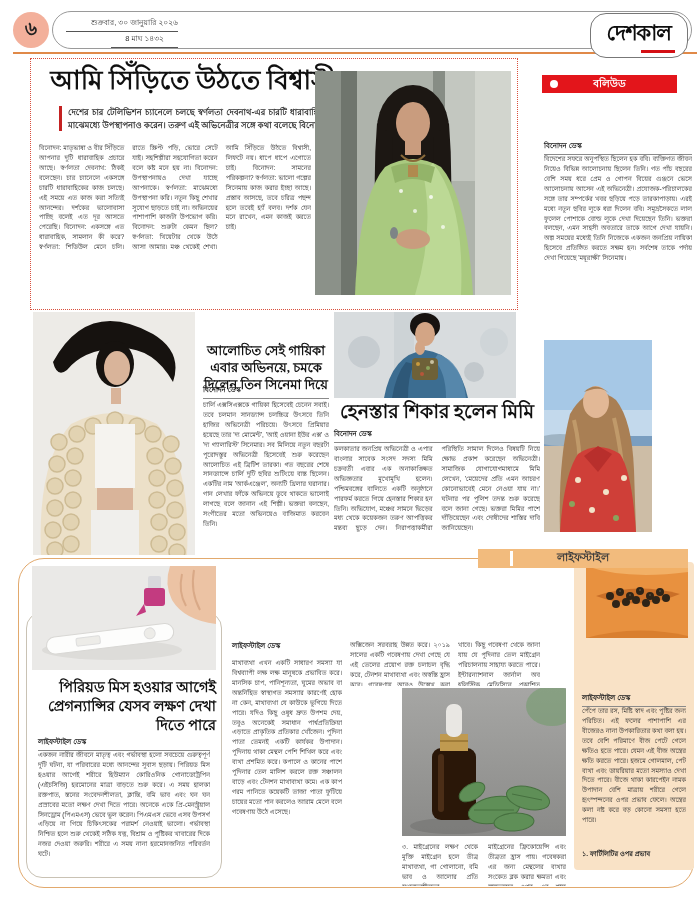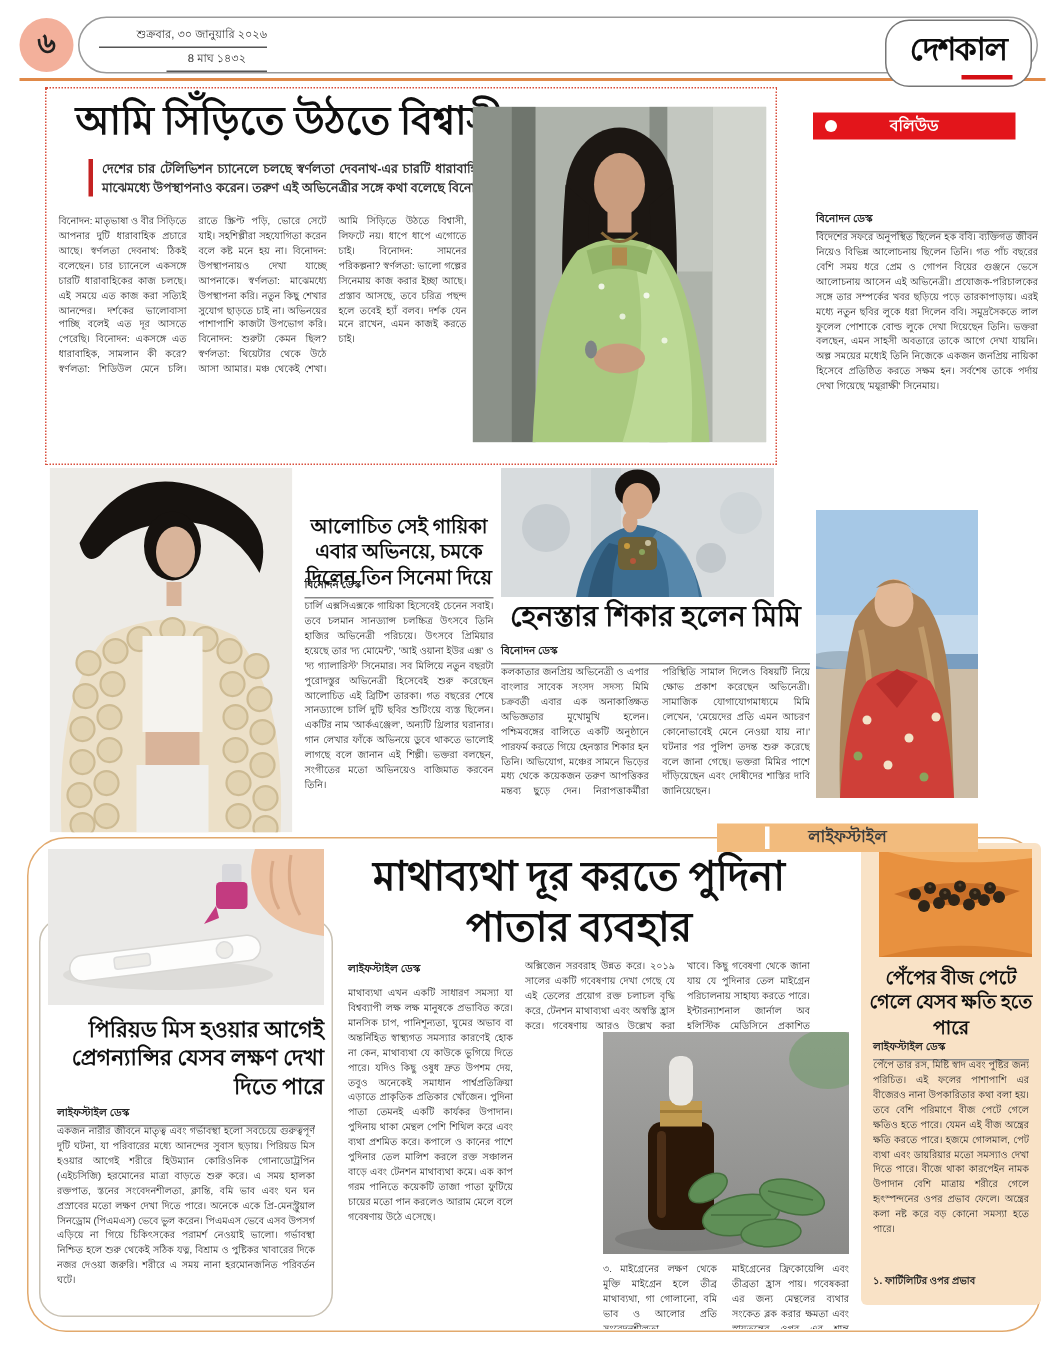--- a/index.html
+++ b/index.html
@@ -70,21 +70,21 @@
 
   
   .mimi-photo { left:334px; top:312px; width:182px; height:86px; overflow:hidden; }
   .mimi-headline { left:334px; top:402px; width:206px; font-size:19px; line-height:1.1; }
   .mimi-byline { left:334px; top:428px; width:206px; }
   .mimi-body { left:334px; top:444px; width:206px; height:110px; column-count:2; column-gap:9px; }
 
   
   .life-box { left:18px; top:558px; width:676px; height:330px;
     border:1.5px solid #e2a96d; border-radius:26px; background:#fff; }
-  .life-banner { left:478px; top:549px; width:174px; height:19px; background:#f2bb7d;
+  .life-banner { left:478px; top:549px; width:210px; height:19px; background:#f2bb7d;
     z-index:4; display:flex; align-items:center; justify-content:center;
     font-size:11px; font-weight:bold; color:#3d3d3d; }
   .life-banner .wbar { position:absolute; left:32px; top:2px; width:3px; height:15px; background:#fff; }
 
   
   .preg-box { left:26px; top:612px; width:196px; height:266px;
     border:1.5px solid #c9c2b4; border-radius:16px; background:#fff; z-index:1; }
   .preg-photo { left:32px; top:566px; width:184px; height:104px; overflow:hidden; z-index:2; }
   .preg-headline { left:34px; top:678px; width:182px; text-align:right; font-size:14.5px; line-height:1.3; z-index:2; }
   .preg-byline { left:38px; top:736px; width:172px; z-index:2; }
@@ -284,21 +284,20 @@
       <path d="M150,8 Q146,26 154,40 M162,4 Q158,26 168,44" stroke="#d9a987" stroke-width="2" fill="none"></path>
       <rect x="116" y="10" width="13" height="14" rx="2" fill="#d8d8dc"></rect>
       <rect x="112" y="22" width="21" height="18" rx="3" fill="#c33b80"></rect>
       <path d="M112,38 L104,50 L114,46 Z" fill="#c33b80"></path>
     </svg>
   </div>
   <div class="abs preg-headline hl-serif">পিরিয়ড মিস হওয়ার আগেই প্রেগন্যান্সির যেসব লক্ষণ দেখা দিতে পারে</div>
   <div class="abs preg-byline byline">লাইফস্টাইল ডেস্ক</div>
   <div class="abs preg-body body-sm">একজন নারীর জীবনে মাতৃত্ব এবং গর্ভাবস্থা হলো সবচেয়ে গুরুত্বপূর্ণ দুটি ঘটনা, যা পরিবারের মধ্যে আনন্দের সুবাস ছড়ায়। পিরিয়ড মিস হওয়ার আগেই শরীরে হিউম্যান কোরিওনিক গোনাডোট্রপিন (এইচসিজি) হরমোনের মাত্রা বাড়তে শুরু করে। এ সময় হালকা রক্তপাত, স্তনের সংবেদনশীলতা, ক্লান্তি, বমি ভাব এবং ঘন ঘন প্রস্রাবের মতো লক্ষণ দেখা দিতে পারে। অনেকে একে প্রি-মেনস্ট্রুয়াল সিনড্রোম (পিএমএস) ভেবে ভুল করেন। পিএমএস ভেবে এসব উপসর্গ এড়িয়ে না গিয়ে চিকিৎসকের পরামর্শ নেওয়াই ভালো। গর্ভাবস্থা নিশ্চিত হলে শুরু থেকেই সঠিক যত্ন, বিশ্রাম ও পুষ্টিকর খাবারের দিকে নজর দেওয়া জরুরি। শরীরে এ সময় নানা হরমোনজনিত পরিবর্তন ঘটে।</div>
 
-  <div class="abs mint-headline hl-serif">মাথাব্যথা দূর করতে পুদিনা পাতার ব্যবহার</div>
   <div class="abs mint-byline byline">লাইফস্টাইল ডেস্ক</div>
   <div class="abs mint-col1 body-sm">মাথাব্যথা এখন একটি সাধারণ সমস্যা যা বিশ্বব্যাপী লক্ষ লক্ষ মানুষকে প্রভাবিত করে। মানসিক চাপ, পানিশূন্যতা, ঘুমের অভাব বা অন্তর্নিহিত স্বাস্থ্যগত সমস্যার কারণেই হোক না কেন, মাথাব্যথা যে কাউকে ভুগিয়ে দিতে পারে। যদিও কিছু ওষুধ দ্রুত উপশম দেয়, তবুও অনেকেই সমাধান পার্শ্বপ্রতিক্রিয়া এড়াতে প্রাকৃতিক প্রতিকার খোঁজেন। পুদিনা পাতা তেমনই একটি কার্যকর উপাদান। পুদিনায় থাকা মেন্থল পেশি শিথিল করে এবং ব্যথা প্রশমিত করে। কপালে ও কানের পাশে পুদিনার তেল মালিশ করলে রক্ত সঞ্চালন বাড়ে এবং টেনশন মাথাব্যথা কমে। এক কাপ গরম পানিতে কয়েকটি তাজা পাতা ফুটিয়ে চায়ের মতো পান করলেও আরাম মেলে বলে গবেষণায় উঠে এসেছে।</div>
   <div class="abs mint-col2t body-sm">অক্সিজেন সরবরাহ উন্নত করে। ২০১৯ সালের একটি গবেষণায় দেখা গেছে যে এই তেলের প্রয়োগ রক্ত চলাচল বৃদ্ধি করে, টেনশন মাথাব্যথা এবং অস্বস্তি হ্রাস করে। গবেষণায় আরও উল্লেখ করা হয়েছে যে পুদিনার তেলের</div>
   <div class="abs mint-col3t body-sm">খাবে। কিছু গবেষণা থেকে জানা যায় যে পুদিনার তেল মাইগ্রেন পরিচালনায় সাহায্য করতে পারে। ইন্টারন্যাশনাল জার্নাল অব হলিস্টিক মেডিসিনে প্রকাশিত একটি গবেষণা অনুসারে, পুদিনার তেল ঘ্রাণ-প্রশ্বাসের মাধ্যমে গ্রহণ করলে</div>
   <div class="abs mint-photo">
     <svg width="164" height="148" viewBox="0 0 164 148">
       <defs>
         <linearGradient id="mintbg" x1="0" y1="0" x2="0" y2="1">
           <stop offset="0" stop-color="#a6a6a4"></stop>
             <stop offset="1" stop-color="#8a8a88"></stop>
@@ -347,18 +346,17 @@
       </g>
       <g fill="#5a4a34">
         <circle cx="34" cy="25" r="1"></circle>
           <circle cx="54" cy="24" r="1"></circle>
           <circle cx="64" cy="29" r="1"></circle>
         <circle cx="44" cy="29" r="1"></circle>
           <circle cx="74" cy="25" r="1"></circle>
       </g>
     </svg>
   </div>
-  <div class="abs papaya-headline hl-serif">পেঁপের বীজ পেটে গেলে যেসব ক্ষতি হতে পারে</div>
   <div class="abs papaya-byline byline">লাইফস্টাইল ডেস্ক</div>
   <div class="abs papaya-body body-sm">পেঁপে তার রস, মিষ্টি স্বাদ এবং পুষ্টির জন্য পরিচিত। এই ফলের পাশাপাশি এর বীজেরও নানা উপকারিতার কথা বলা হয়। তবে বেশি পরিমাণে বীজ পেটে গেলে ক্ষতিও হতে পারে। যেমন এই বীজ অন্ত্রের ক্ষতি করতে পারে। হজমে গোলমাল, পেট ব্যথা এবং ডায়রিয়ার মতো সমস্যাও দেখা দিতে পারে। বীজে থাকা কারপেইন নামক উপাদান বেশি মাত্রায় শরীরে গেলে হৃৎস্পন্দনের ওপর প্রভাব ফেলে। অন্ত্রের কলা নষ্ট করে বড় কোনো সমস্যা হতে পারে।</div>
   <div class="abs papaya-item">১. ফার্টিলিটির ওপর প্রভাব</div>
 
 </div>
 
 </body></html>

